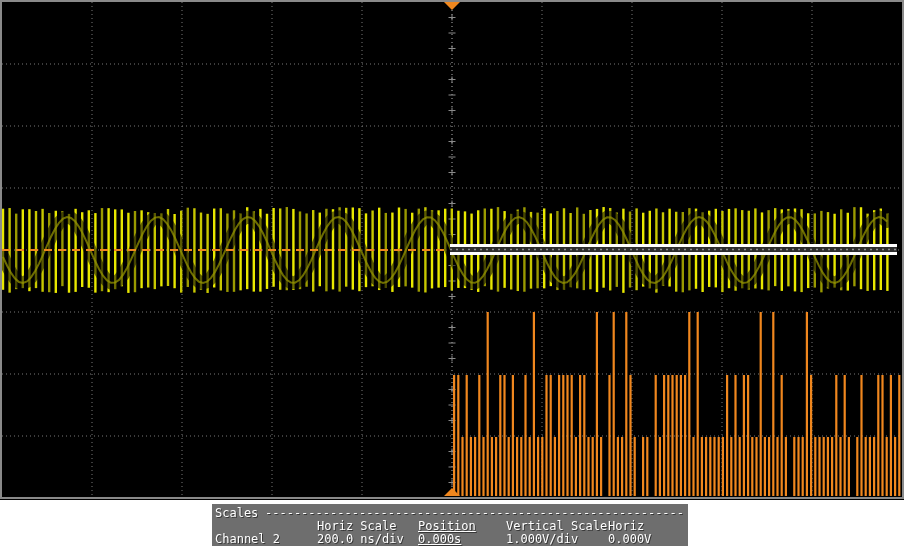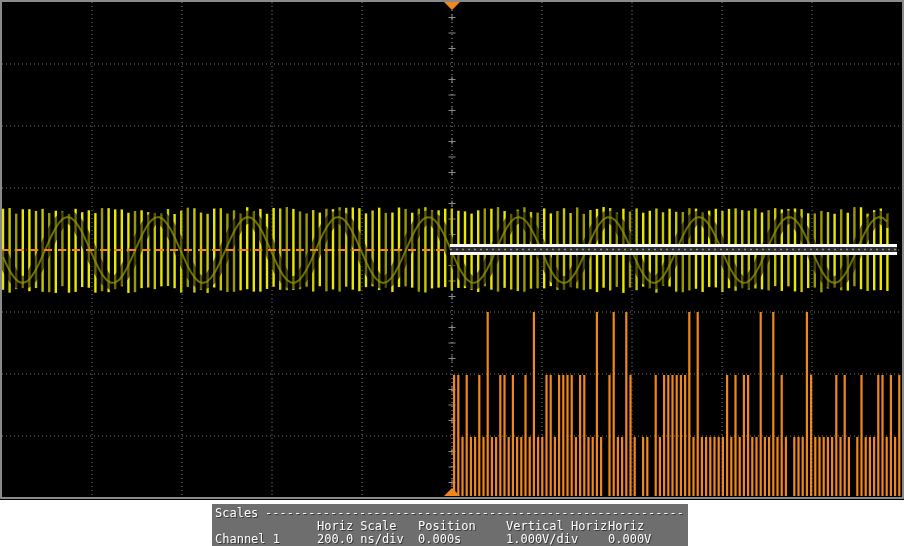--- a/index.html
+++ b/index.html
@@ -21,21 +21,21 @@
   .r-row{position:absolute;left:0;right:0;height:13px;}
   .r1{top:3px;}
   .r2{top:16px;}
   .r3{top:29px;}
   .readout span{
     position:absolute;top:0;
     text-shadow:1px 1px 0 rgba(0,0,0,0.5);
   }
   .p1{left:3px;}
   .p2{left:105px;}
-  .p3{left:206px;}
+  .p3{left:206px;text-decoration:underline;}
   .p4{left:294px;}
   .p5{left:396px;}
   .r-title{left:3px;}
   .r-div{left:53px;}
 </style>
 </head>
 <body>
 
 <div class="scope">
   <svg id="scope-svg" width="904" height="500">
@@ -355,23 +355,23 @@
 </div>
 
 <div class="readout">
   <div class="r-row r1">
     <span class="r-title">Scales</span>
     <span class="r-div">----------------------------------------------------------</span>
   </div>
   <div class="r-row r2">
     <span class="p2">Horiz Scale</span>
     <span class="p3">Position</span>
-    <span class="p4">Vertical Horiz</span>
+    <span class="p4">Vertical Scale</span>
     <span class="p5">Horiz</span>
   </div>
   <div class="r-row r3">
-    <span class="p1">Channel 1</span>
+    <span class="p1">Channel 2</span>
     <span class="p2">200.0 ns/div</span>
     <span class="p3">0.000s</span>
     <span class="p4">1.000V/div</span>
     <span class="p5">0.000V</span>
   </div>
 </div>
 
 </body></html>

